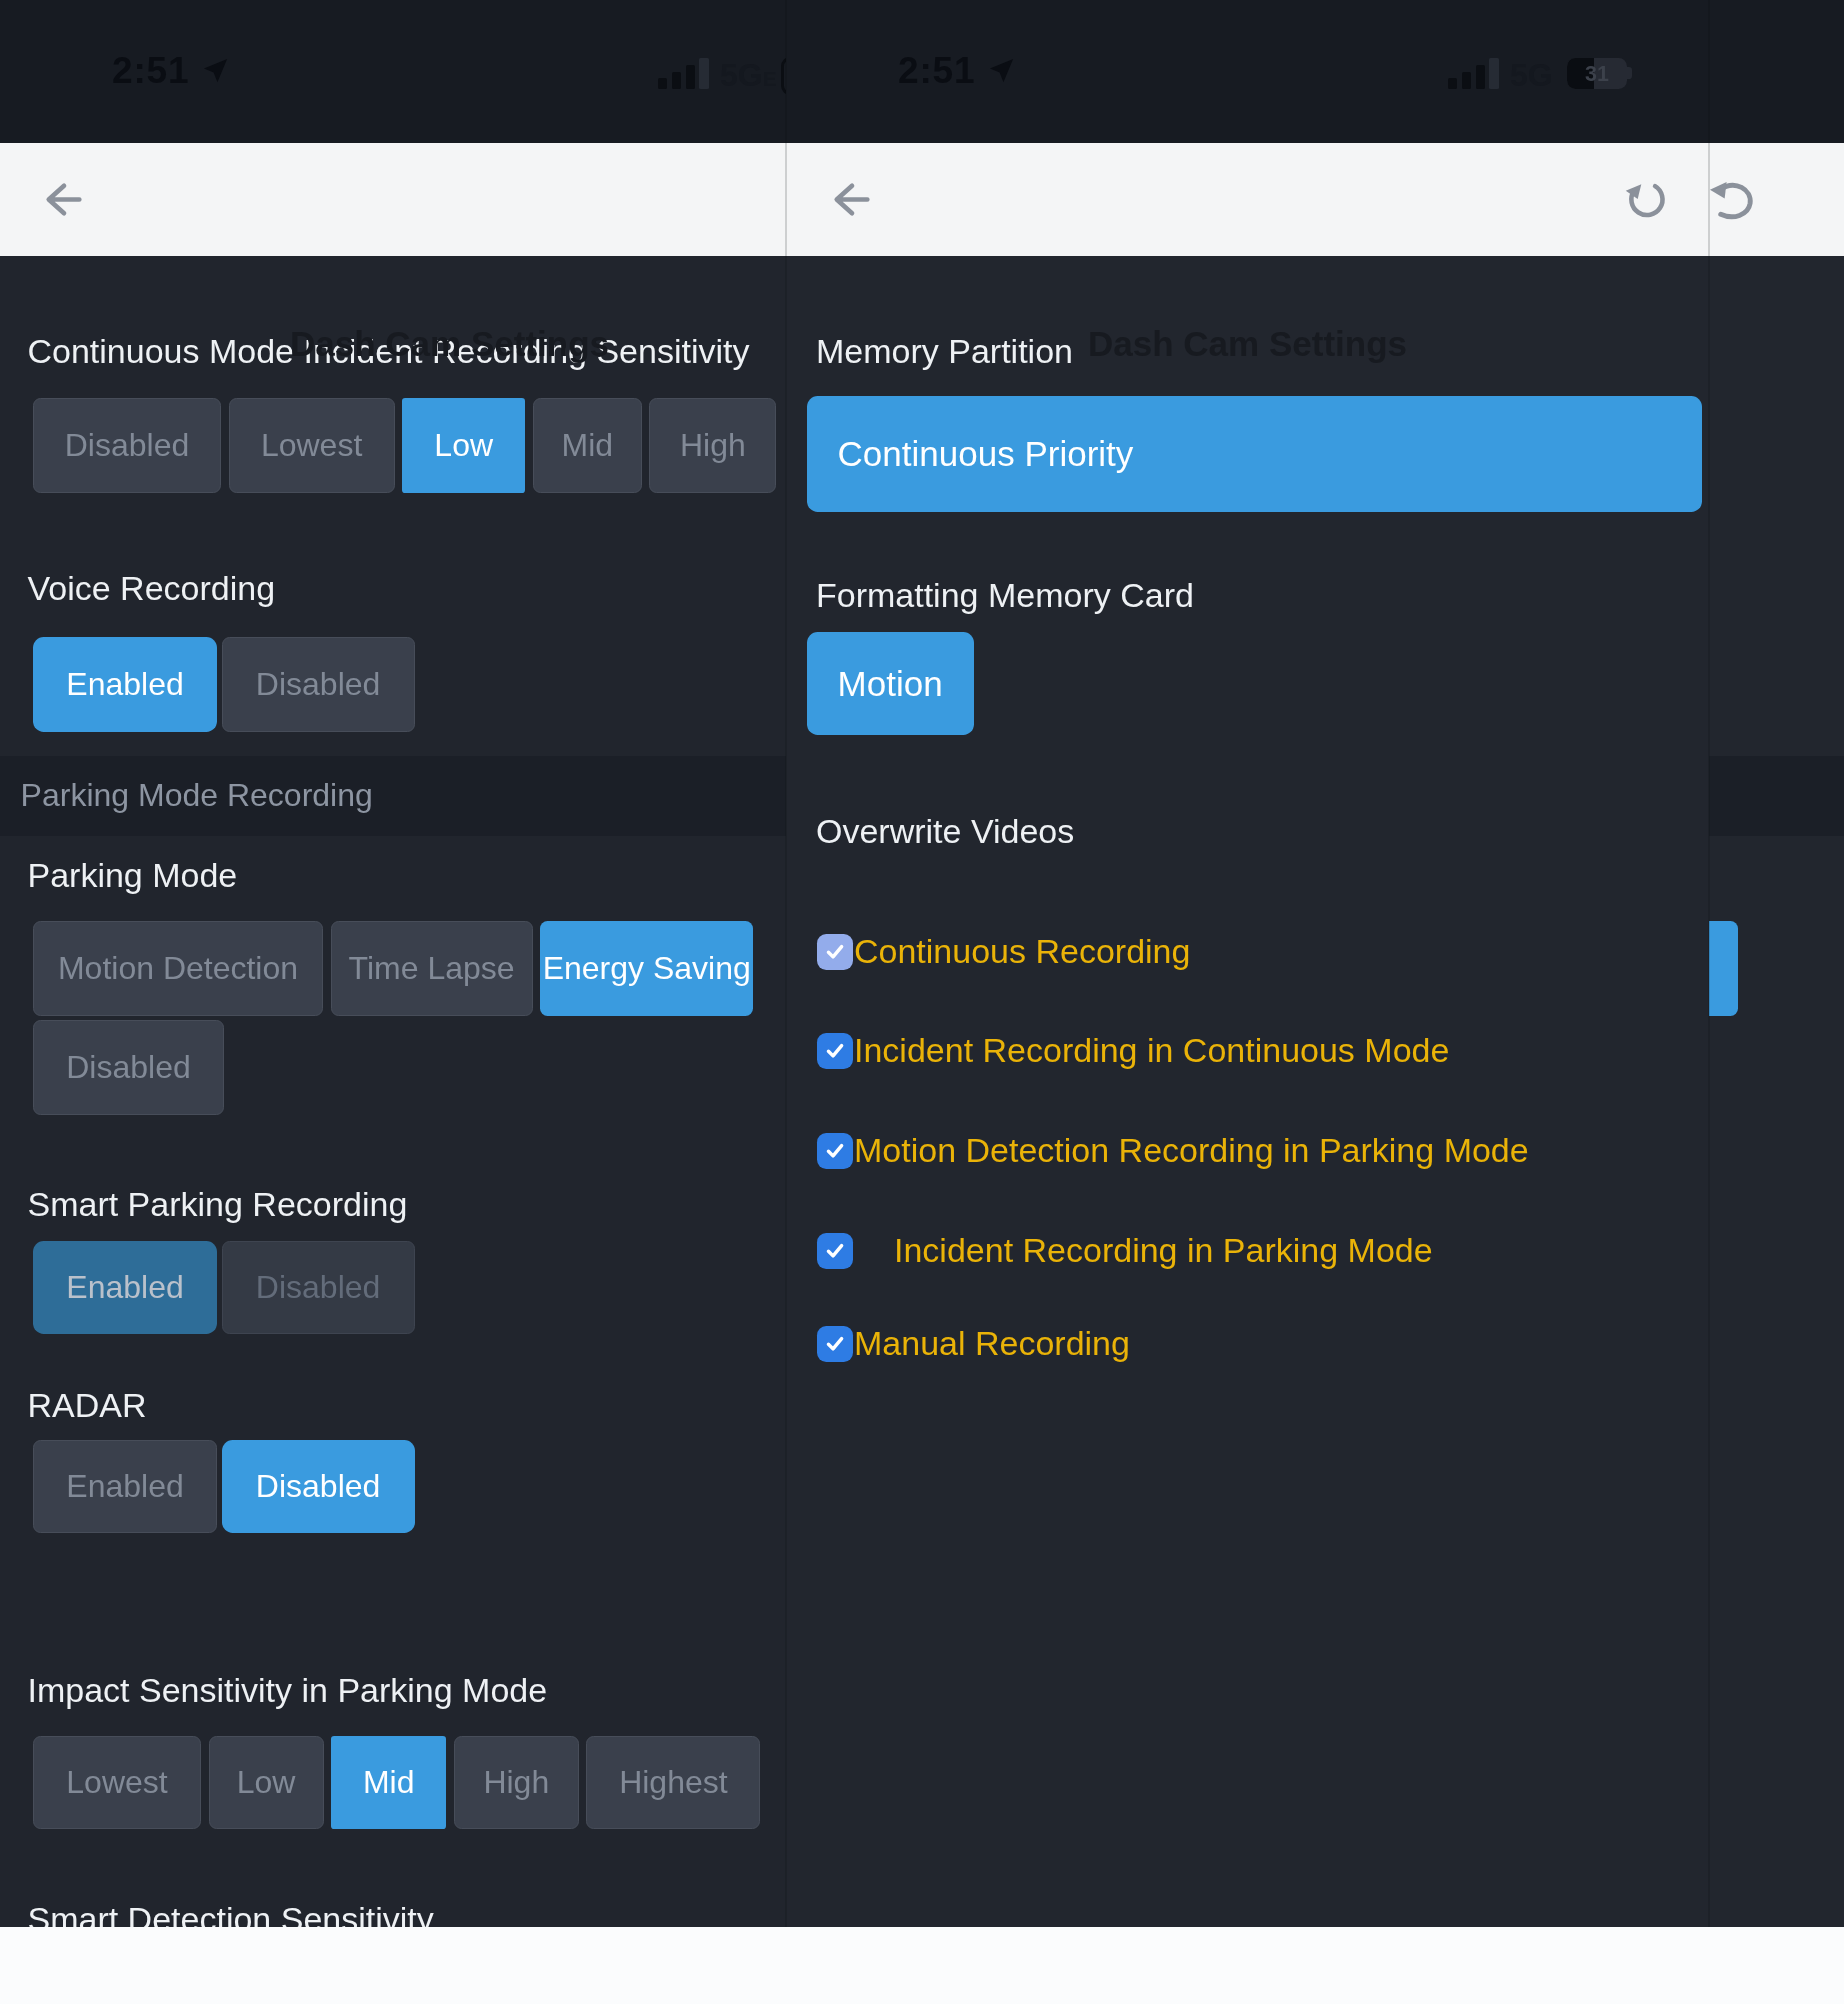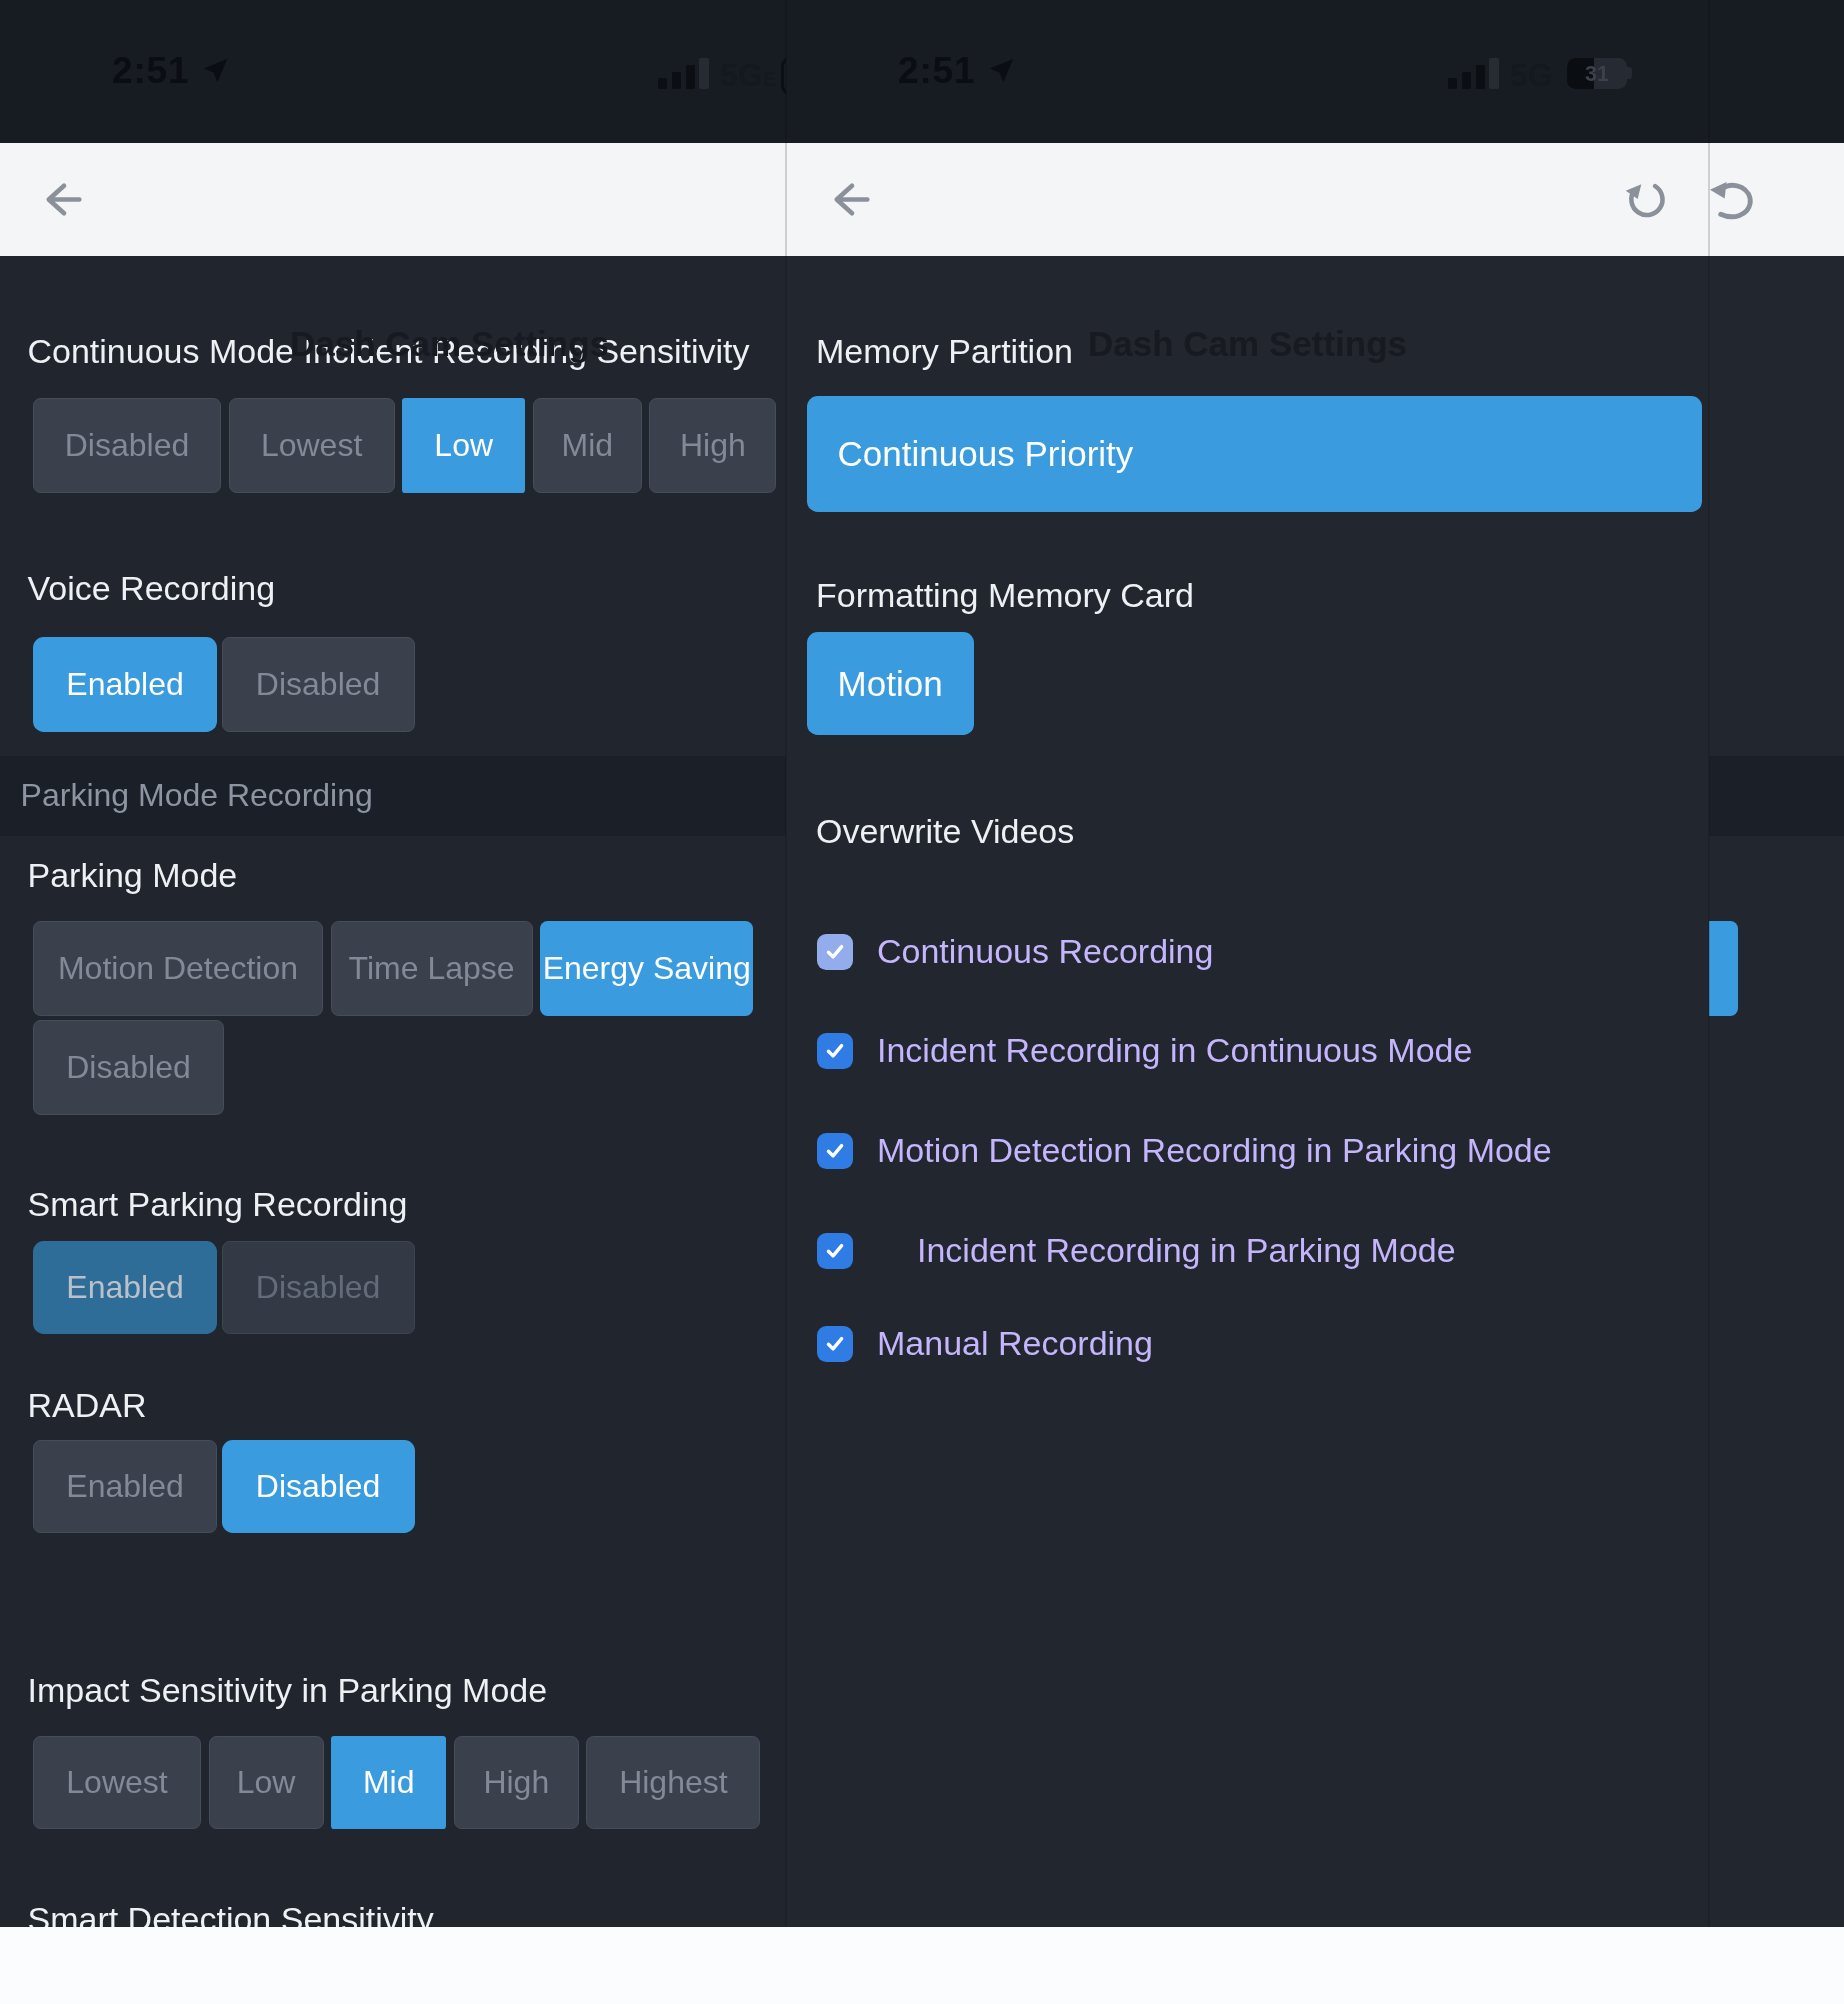--- a/index.html
+++ b/index.html
@@ -45,21 +45,21 @@
   .bigbtn{position:absolute;background:#3a9bdf;border-radius:10.7px;color:#fff;font-size:35px;
           display:flex;align-items:center;}
   .bigbtn.left-text{justify-content:flex-start;padding-left:31px;box-sizing:border-box;}
   .bigbtn.center-text{justify-content:center;}
 
   .cbrow{position:absolute;display:flex;align-items:center;}
   .cb{width:36px;height:36px;border-radius:9.2px;background:#2e7ce4;flex:none;
       display:flex;align-items:center;justify-content:center;}
   .cb.light{background:#93aceb;}
   .cb svg{width:27.5px;height:27.5px;}
-  .cb-label{margin-left:24px;font-size:34px;color:#c4b5fd;white-space:nowrap;}
+  .cb-label{margin-left:1px;font-size:34px;color:#eab308;white-space:nowrap;}
 
   .blue-frag{position:absolute;left:0;top:921px;width:29px;height:95px;background:#3a9bdf;border-radius:0 7.6px 7.6px 0;}
   .bottom-strip{position:absolute;left:0;top:1927px;width:1844px;height:78px;background:#fbfcfd;z-index:5;}
 </style>
 </head>
 <body>
 
 <div class="canvas">
 
   <div class="panel panel-left">

